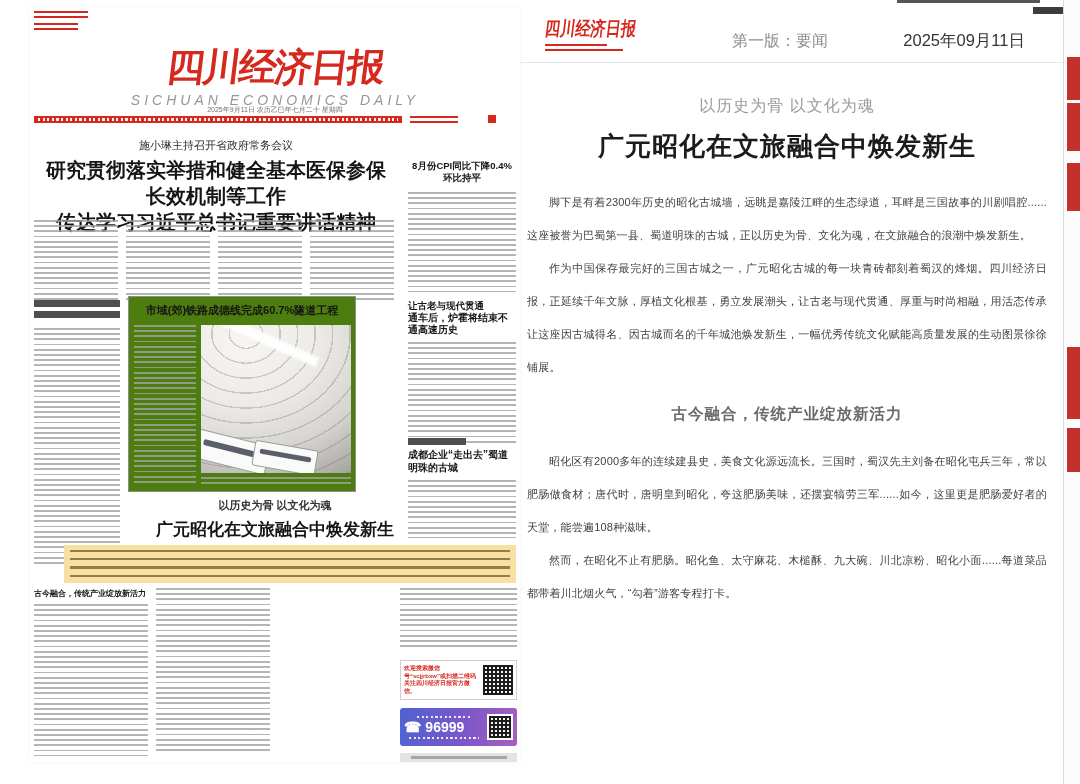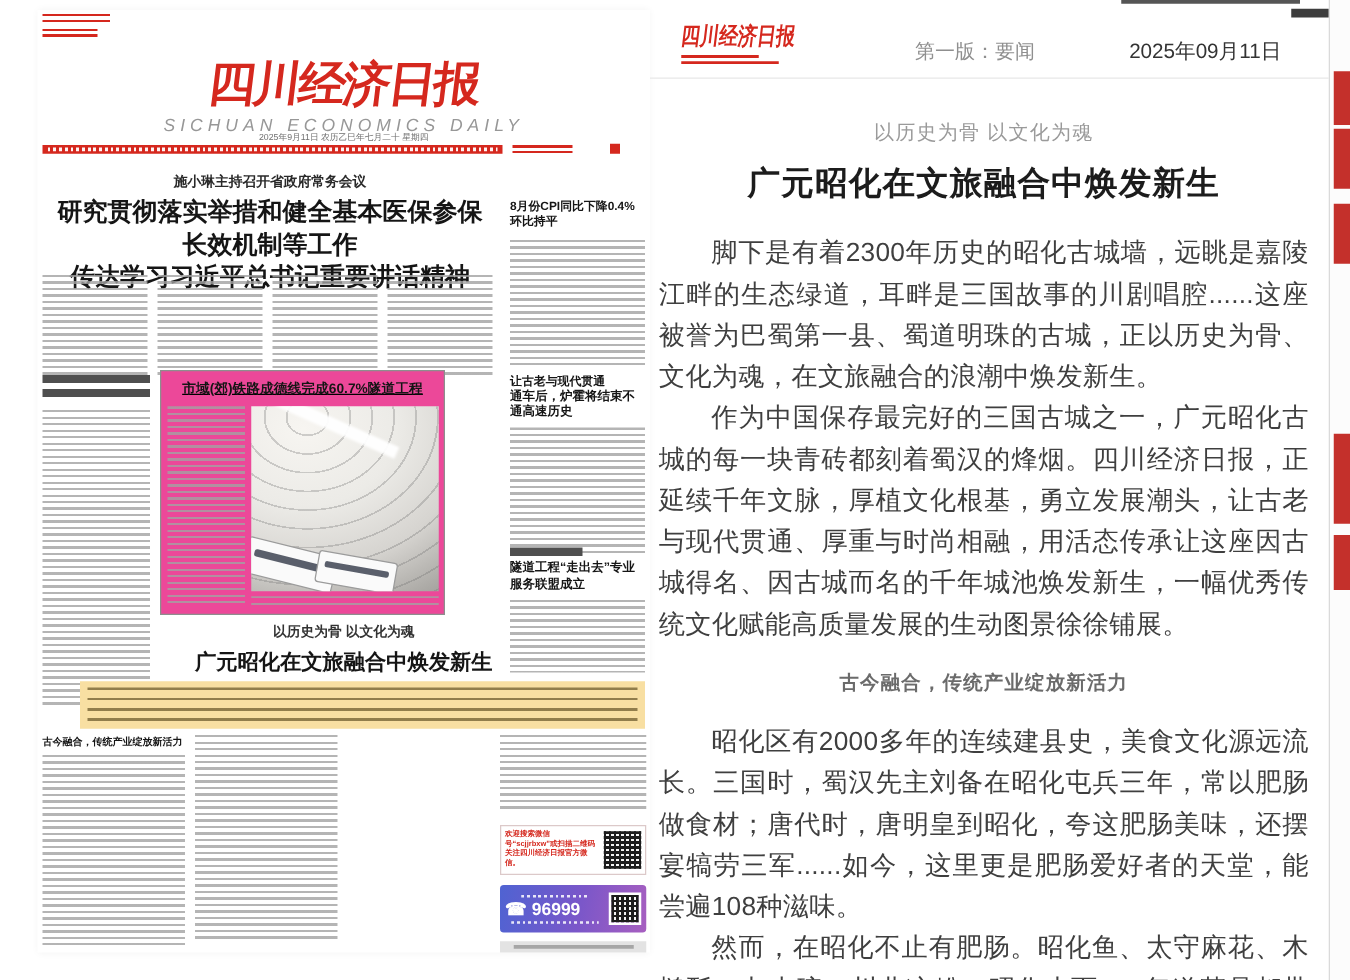--- a/index.html
+++ b/index.html
@@ -16,21 +16,21 @@
   .paper{position:absolute;left:30px;top:8px;width:490px;height:754px;background:#fff;box-shadow:0 0 6px rgba(0,0,0,.05);}
   .paper *{box-sizing:border-box;}
   .center{text-align:center;}
   .qr{background-image:repeating-linear-gradient(0deg,#1c1c1c 0 2px,transparent 2px 4px),repeating-linear-gradient(90deg,#1c1c1c 0 2px,#f4f4f4 2px 4px);}
   .mini-head{font-weight:700;color:#151515;}
   .photo{overflow:hidden;background:radial-gradient(130% 110% at 28% 12%,#f7f5f1 0%,#ecebe7 38%,#d6d4d0 68%,#a09e9a 100%);}
   .photo .arcs{position:absolute;inset:0;background:repeating-radial-gradient(150% 130% at 30% 6%,transparent 0 16px,rgba(110,110,110,.30) 16px 17.5px);}
   .photo .glow{position:absolute;left:-8px;top:6px;width:130px;height:10px;background:rgba(255,255,255,.95);transform:rotate(24deg);filter:blur(1px);}
   .train{position:absolute;background:#fafafa;border:1px solid #9b9b9b;border-radius:3px;}
   .train .win{position:absolute;left:8%;top:28%;width:84%;height:22%;background:#5a5f6b;border-radius:2px;}
-  .reader-body p{margin:0;font-size:21px;line-height:33px;color:#3f3f3f;text-indent:2em;text-align:justify;letter-spacing:.2px;}
+  .reader-body p{margin:0;font-size:11px;line-height:33px;color:#3f3f3f;text-indent:2em;text-align:justify;letter-spacing:.2px;}
   .sec-head{font-size:15.5px;font-weight:700;color:#6b6b6b;text-align:center;margin:20px 0;letter-spacing:1px;}
   .edge{position:absolute;left:1063px;top:0;width:17px;height:784px;background:#fcfcfc;border-left:1px solid #dadada;}
   .edge .blk{position:absolute;left:3px;width:14px;background:#c4302b;}
 </style>
 </head>
 <body>
 
 <div class="app">
 
   <div class="paper">
@@ -42,64 +42,64 @@
     <div class="abs center" style="left:0;right:0;top:84px;font-size:14px;letter-spacing:4px;color:#979797;font-style:italic;">SICHUAN ECONOMICS DAILY</div>
     <div class="abs center" style="left:0;right:0;top:97px;font-size:7px;color:#6f6f6f;">2025年9月11日 农历乙巳年七月二十 星期四</div>
 
     <div class="abs" style="left:4px;top:108px;width:368px;height:7px;background:#d5281e;">
       <div class="wl" style="height:3px;margin:2px 4px;"></div>
     </div>
     <div class="abs rl" style="left:380px;top:108px;width:48px;height:8px;"></div>
     <div class="abs" style="left:458px;top:107px;width:8px;height:8px;background:#d5281e;"></div>
 
     <div class="abs center" style="left:8px;top:130px;width:356px;">
-      <div style="font-size:11px;font-weight:700;color:#2a2a2a;margin-bottom:4px;">施小琳主持召开省政府常务会议</div>
+      <div style="font-size:11px;font-weight:400;color:#2a2a2a;margin-bottom:4px;">施小琳主持召开省政府常务会议</div>
       <div class="mini-head" style="font-size:20px;line-height:26px;">研究贯彻落实举措和健全基本医保参保长效机制等工作</div>
       <div class="mini-head" style="font-size:20px;line-height:26px;">传达学习习近平总书记重要讲话精神</div>
     </div>
 
     <div class="abs tx" style="left:4px;top:212px;width:84px;height:82px;"></div>
     <div class="abs tx" style="left:96px;top:212px;width:84px;height:82px;"></div>
     <div class="abs tx" style="left:188px;top:212px;width:84px;height:82px;"></div>
     <div class="abs tx" style="left:280px;top:212px;width:84px;height:82px;"></div>
 
     <div class="abs tb" style="left:4px;top:292px;width:86px;height:20px;"></div>
     <div class="abs tx" style="left:4px;top:320px;width:86px;height:236px;"></div>
 
-    <div class="abs" style="left:98px;top:288px;width:228px;height:196px;border:1px solid #8e8e8e;background:#ec4899;text-decoration:underline;">
+    <div class="abs" style="left:98px;top:288px;width:228px;height:196px;border:1px solid #8e8e8e;background:#4d7c0f;">
       <div class="center mini-head" style="margin-top:6px;font-size:11px;">市域(郊)铁路成德线完成60.7%隧道工程</div>
       <div class="abs tx" style="left:5px;top:28px;width:62px;height:158px;"></div>
       <div class="abs photo" style="left:72px;top:28px;width:150px;height:148px;">
         <div class="arcs"></div>
         <div class="glow"></div>
         <div class="train" style="left:-6px;bottom:6px;width:74px;height:30px;transform:rotate(14deg);">
             <div class="win"></div>
           </div>
         <div class="train" style="left:52px;bottom:2px;width:64px;height:26px;transform:rotate(10deg);">
             <div class="win"></div>
           </div>
       </div>
       <div class="abs tx" style="left:72px;top:180px;width:150px;height:8px;"></div>
     </div>
 
-    <div class="abs" style="left:378px;top:152px;width:108px;">
+    <div class="abs" style="left:378px;top:152px;width:108px;text-align:center;">
       <div class="mini-head" style="font-size:9.5px;line-height:12px;">8月份CPI同比下降0.4%</div>
       <div class="mini-head" style="font-size:9.5px;line-height:12px;">环比持平</div>
       <div class="tx" style="margin-top:8px;width:108px;height:100px;"></div>
     </div>
 
     <div class="abs" style="left:378px;top:292px;width:108px;">
       <div class="mini-head" style="font-size:9.5px;line-height:12px;">让古老与现代贯通</div>
       <div class="mini-head" style="font-size:10px;line-height:12px;">通车后，炉霍将结束不通高速历史</div>
       <div class="tx" style="margin-top:6px;width:108px;height:102px;"></div>
     </div>
 
     <div class="abs" style="left:378px;top:430px;width:108px;">
       <div class="tb" style="width:58px;height:7px;margin-bottom:3px;"></div>
-      <div class="mini-head" style="font-size:10px;line-height:13px;">隧道工程“走出去”专业服务联盟成立</div>
+      <div class="mini-head" style="font-size:10px;line-height:13px;">成都企业“走出去”蜀道明珠的古城</div>
       <div class="tx" style="margin-top:6px;width:108px;height:58px;"></div>
     </div>
 
     <div class="abs center" style="left:30px;top:490px;width:430px;">
       <div style="font-size:11px;font-weight:700;color:#333;margin-bottom:5px;">以历史为骨 以文化为魂</div>
       <div class="mini-head" style="font-size:17px;">广元昭化在文旅融合中焕发新生</div>
     </div>
 
     <div class="abs" style="left:34px;top:537px;width:452px;height:38px;background:#f8dfa2;">
       <div class="txy" style="margin:5px 6px;height:28px;"></div>

